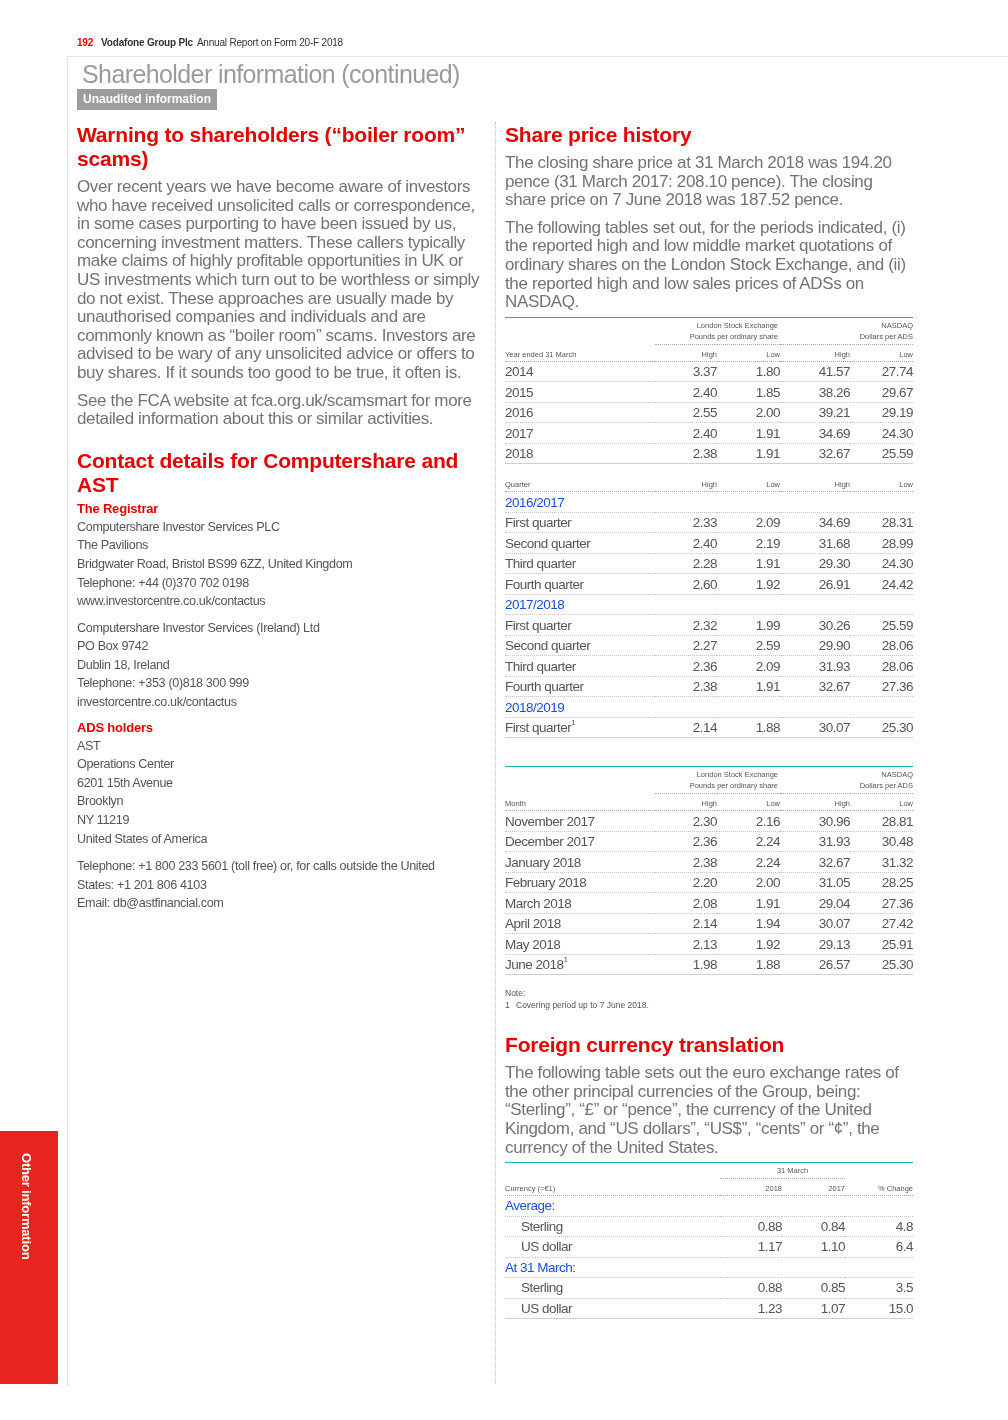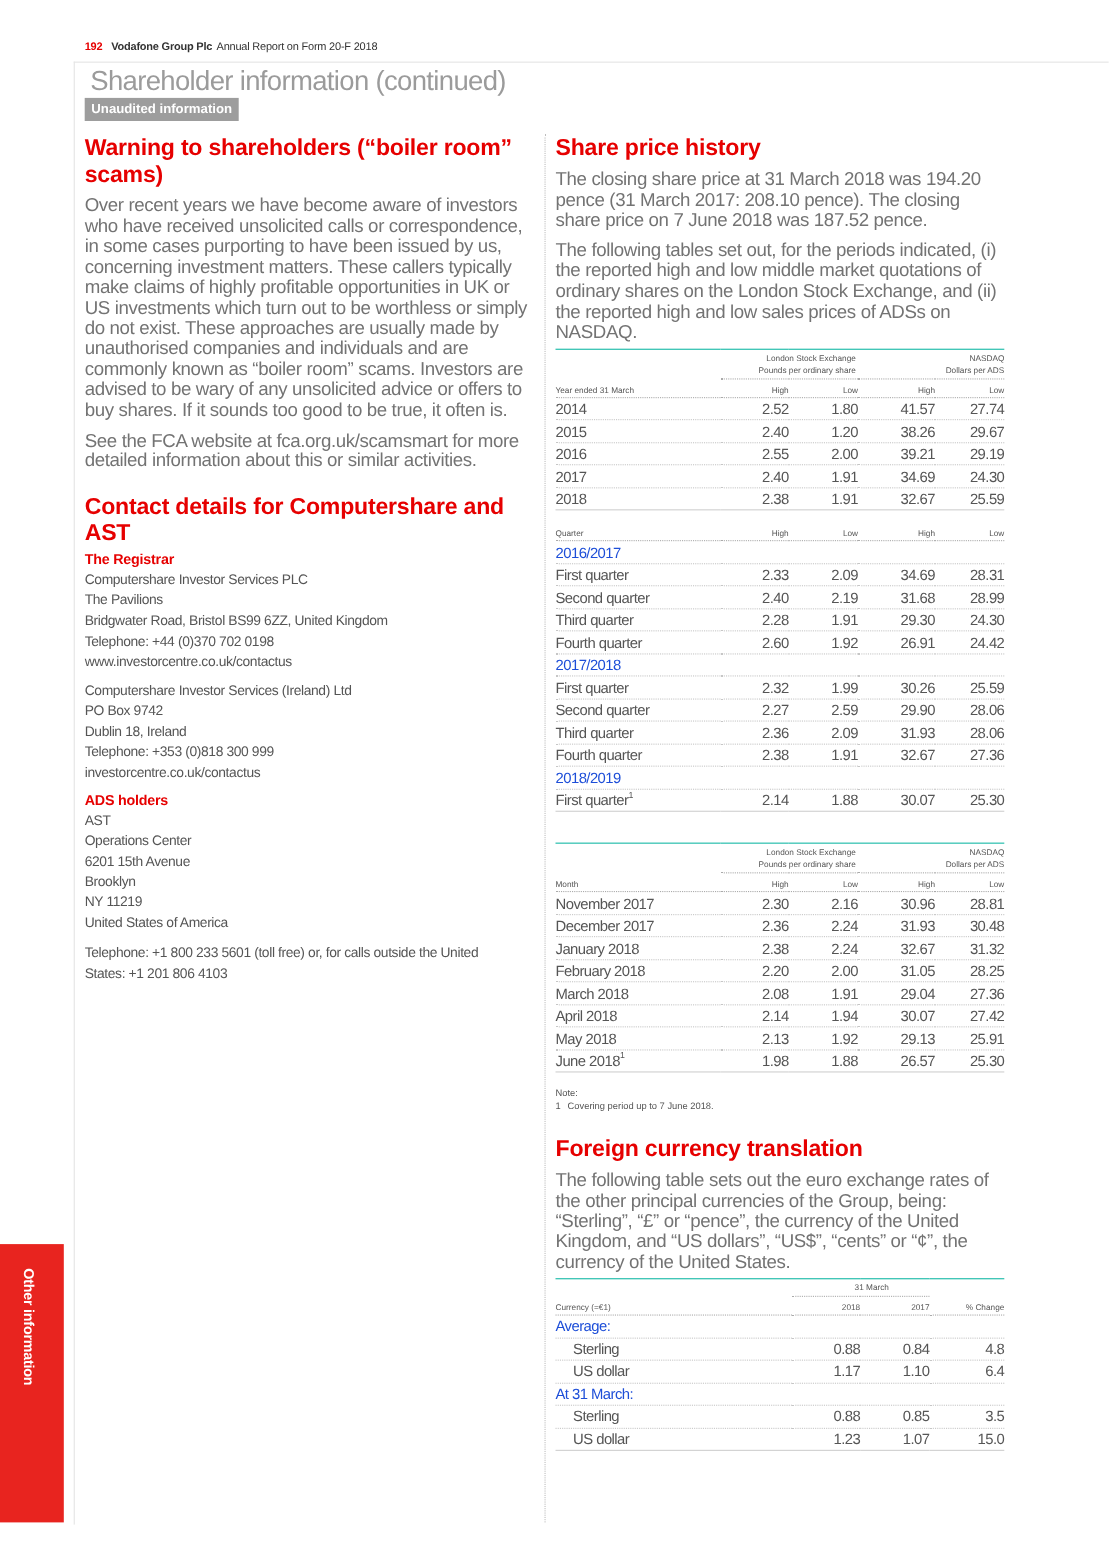--- a/index.html
+++ b/index.html
@@ -98,20 +98,21 @@
         <div>AST</div>
         <div>Operations Center</div>
         <div>6201 15th Avenue</div>
         <div>Brooklyn</div>
         <div>NY 11219</div>
         <div>United States of America</div>
       </div>
       <div class="lines">
         <div>Telephone: +1 800 233 5601 (toll free) or, for calls outside the United</div>
         <div>States: +1 201 806 4103</div>
+        <div>Email: db@astfinancial.com</div>
       </div>
     </div>
   </section>
 </div>
 
 <div class="right-col">
   <section>
     <h2 class="sec">Share price history</h2>
     <p class="body">The closing share price at 31 March 2018 was 194.20 pence (31 March 2017: 208.10 pence). The closing share price on 7 June 2018 was 187.52 pence.</p>
     <p class="body" style="margin-bottom:5px;">The following tables set out, for the periods indicated, (i) the reported high and low middle market quotations of ordinary shares on the London Stock Exchange, and (ii) the reported high and low sales prices of ADSs on NASDAQ.</p>
@@ -138,29 +139,29 @@
       </tr>
       <tr class="col-head">
         <td>Year ended 31 March</td>
         <td>High</td>
         <td>Low</td>
         <td>High</td>
         <td>Low</td>
       </tr>
       <tr class="row">
             <td>2014</td>
-            <td>2.52</td>
+            <td>3.37</td>
             <td>1.80</td>
             <td>41.57</td>
             <td>27.74</td>
           </tr>
       <tr class="row">
             <td>2015</td>
             <td>2.40</td>
-            <td>1.20</td>
+            <td>1.85</td>
             <td>38.26</td>
             <td>29.67</td>
           </tr>
       <tr class="row">
             <td>2016</td>
             <td>2.55</td>
             <td>2.00</td>
             <td>39.21</td>
             <td>29.19</td>
           </tr>

